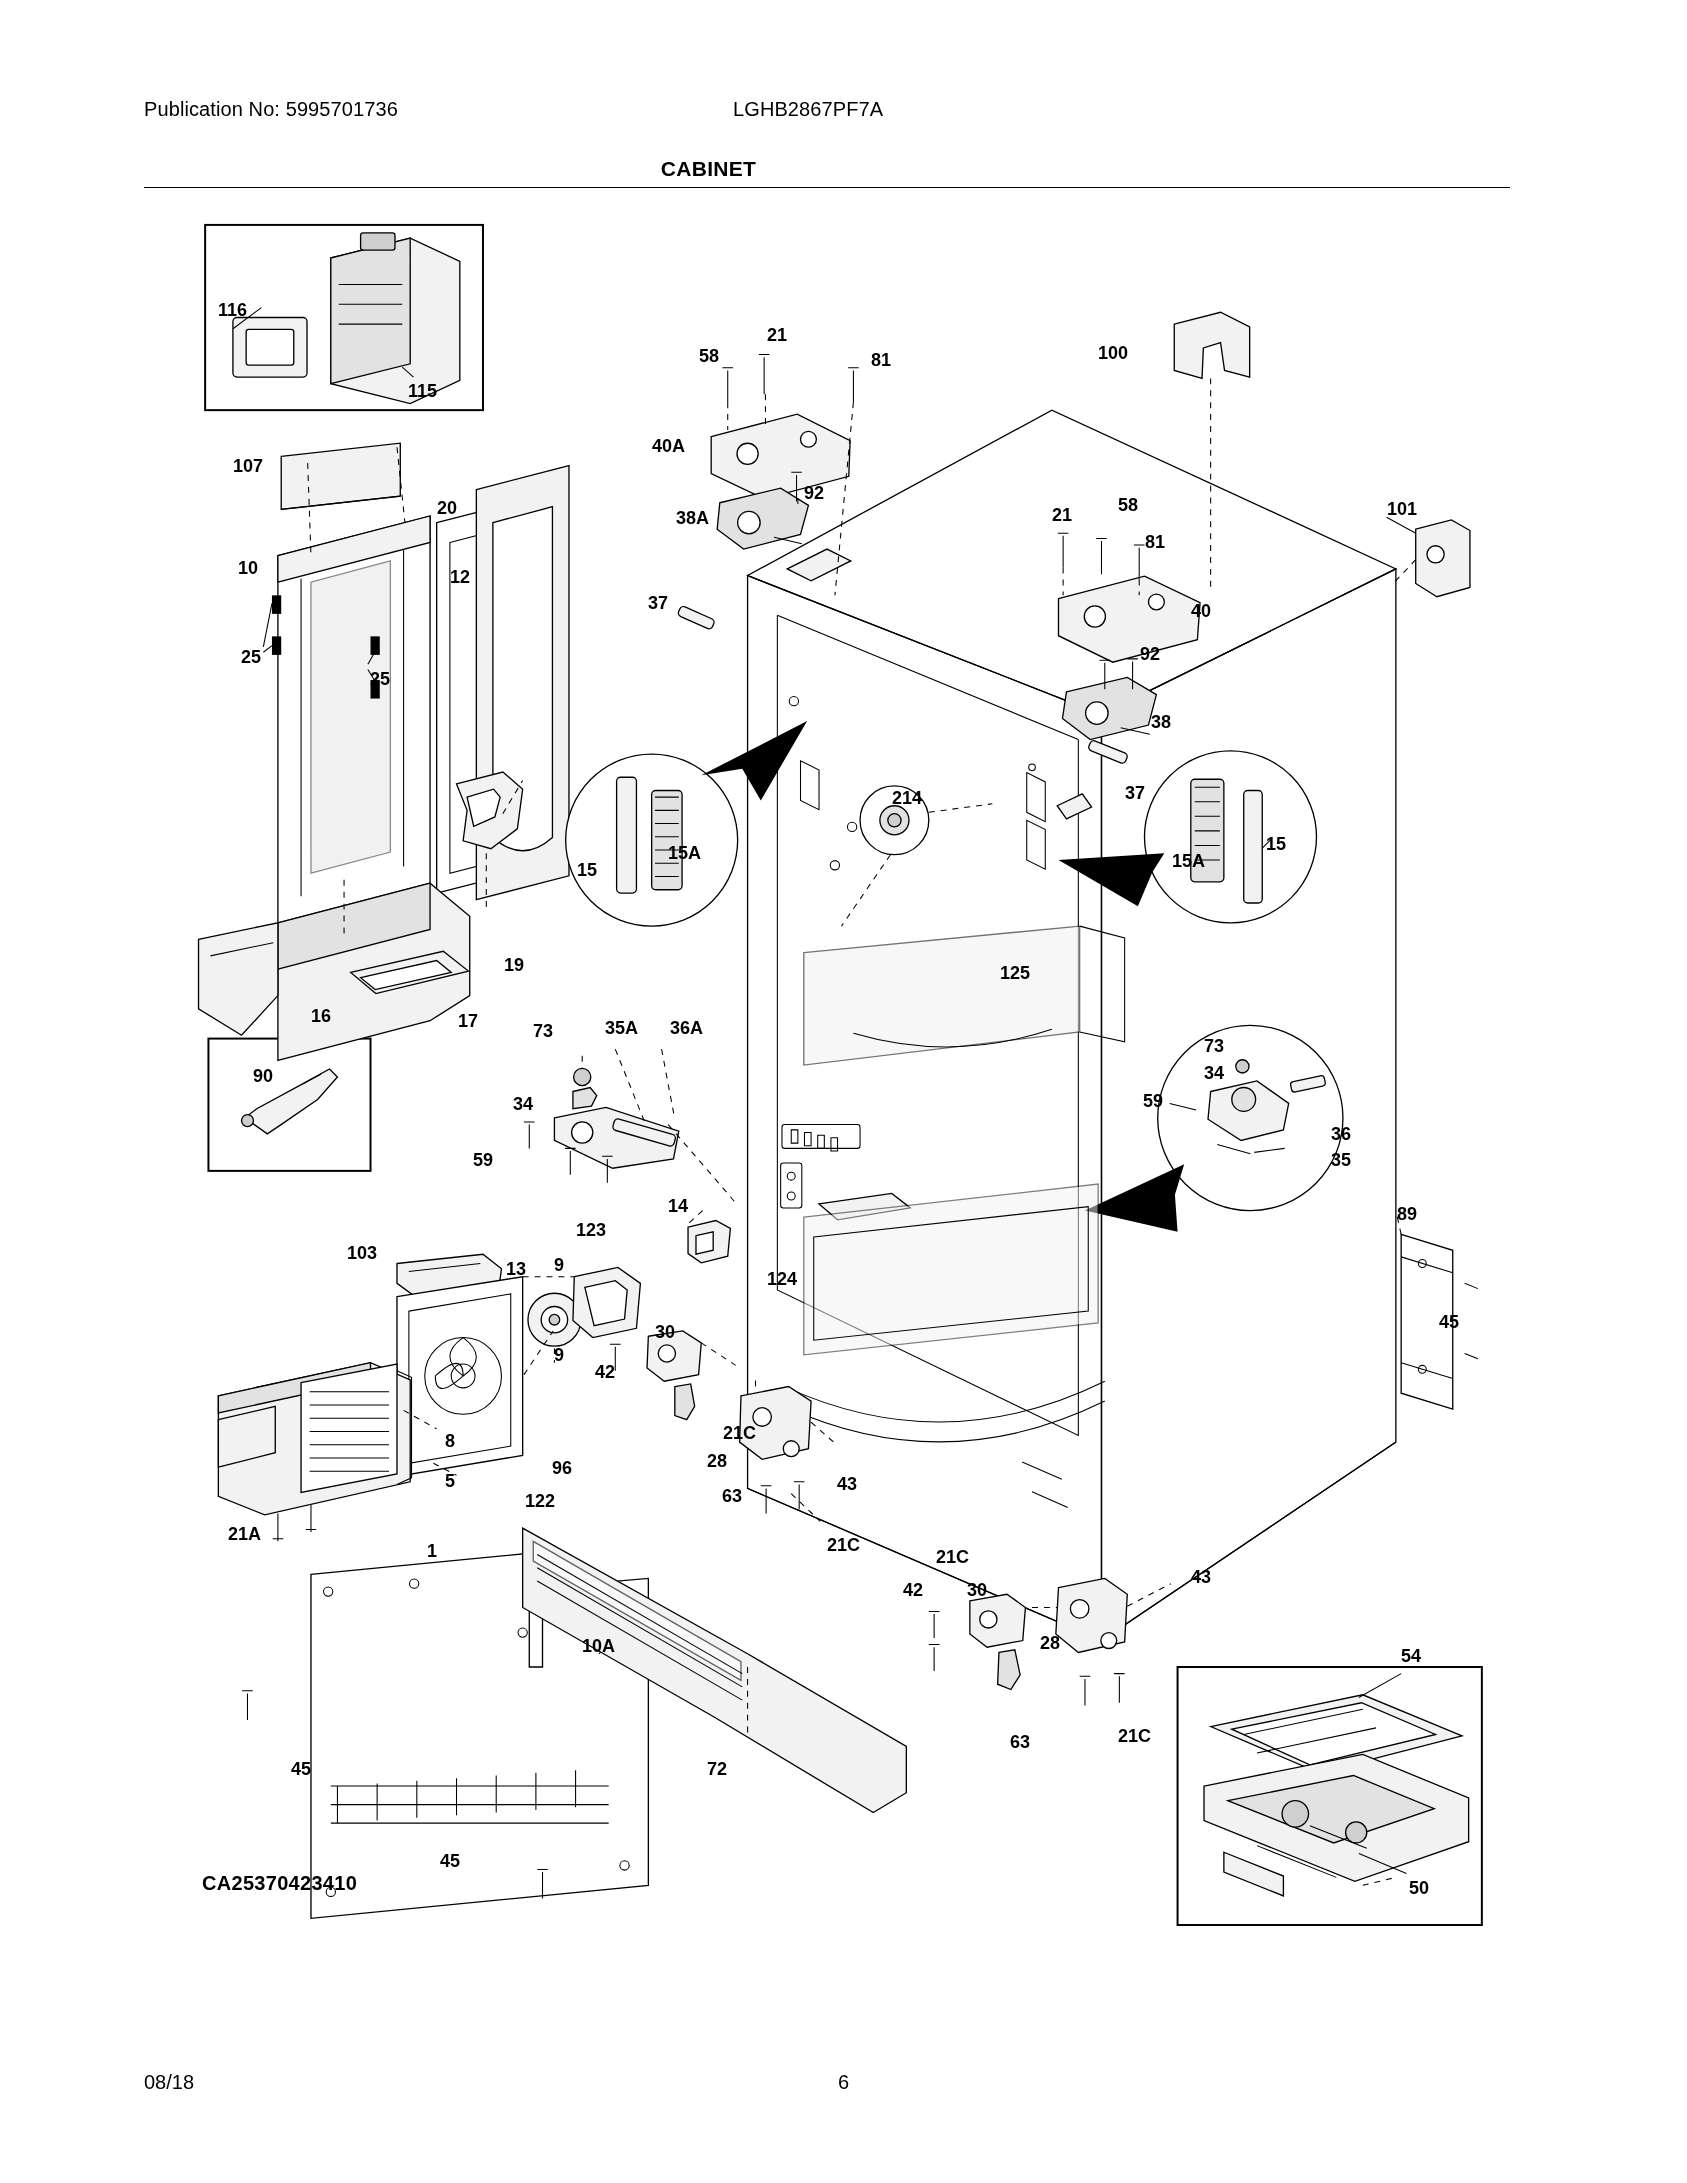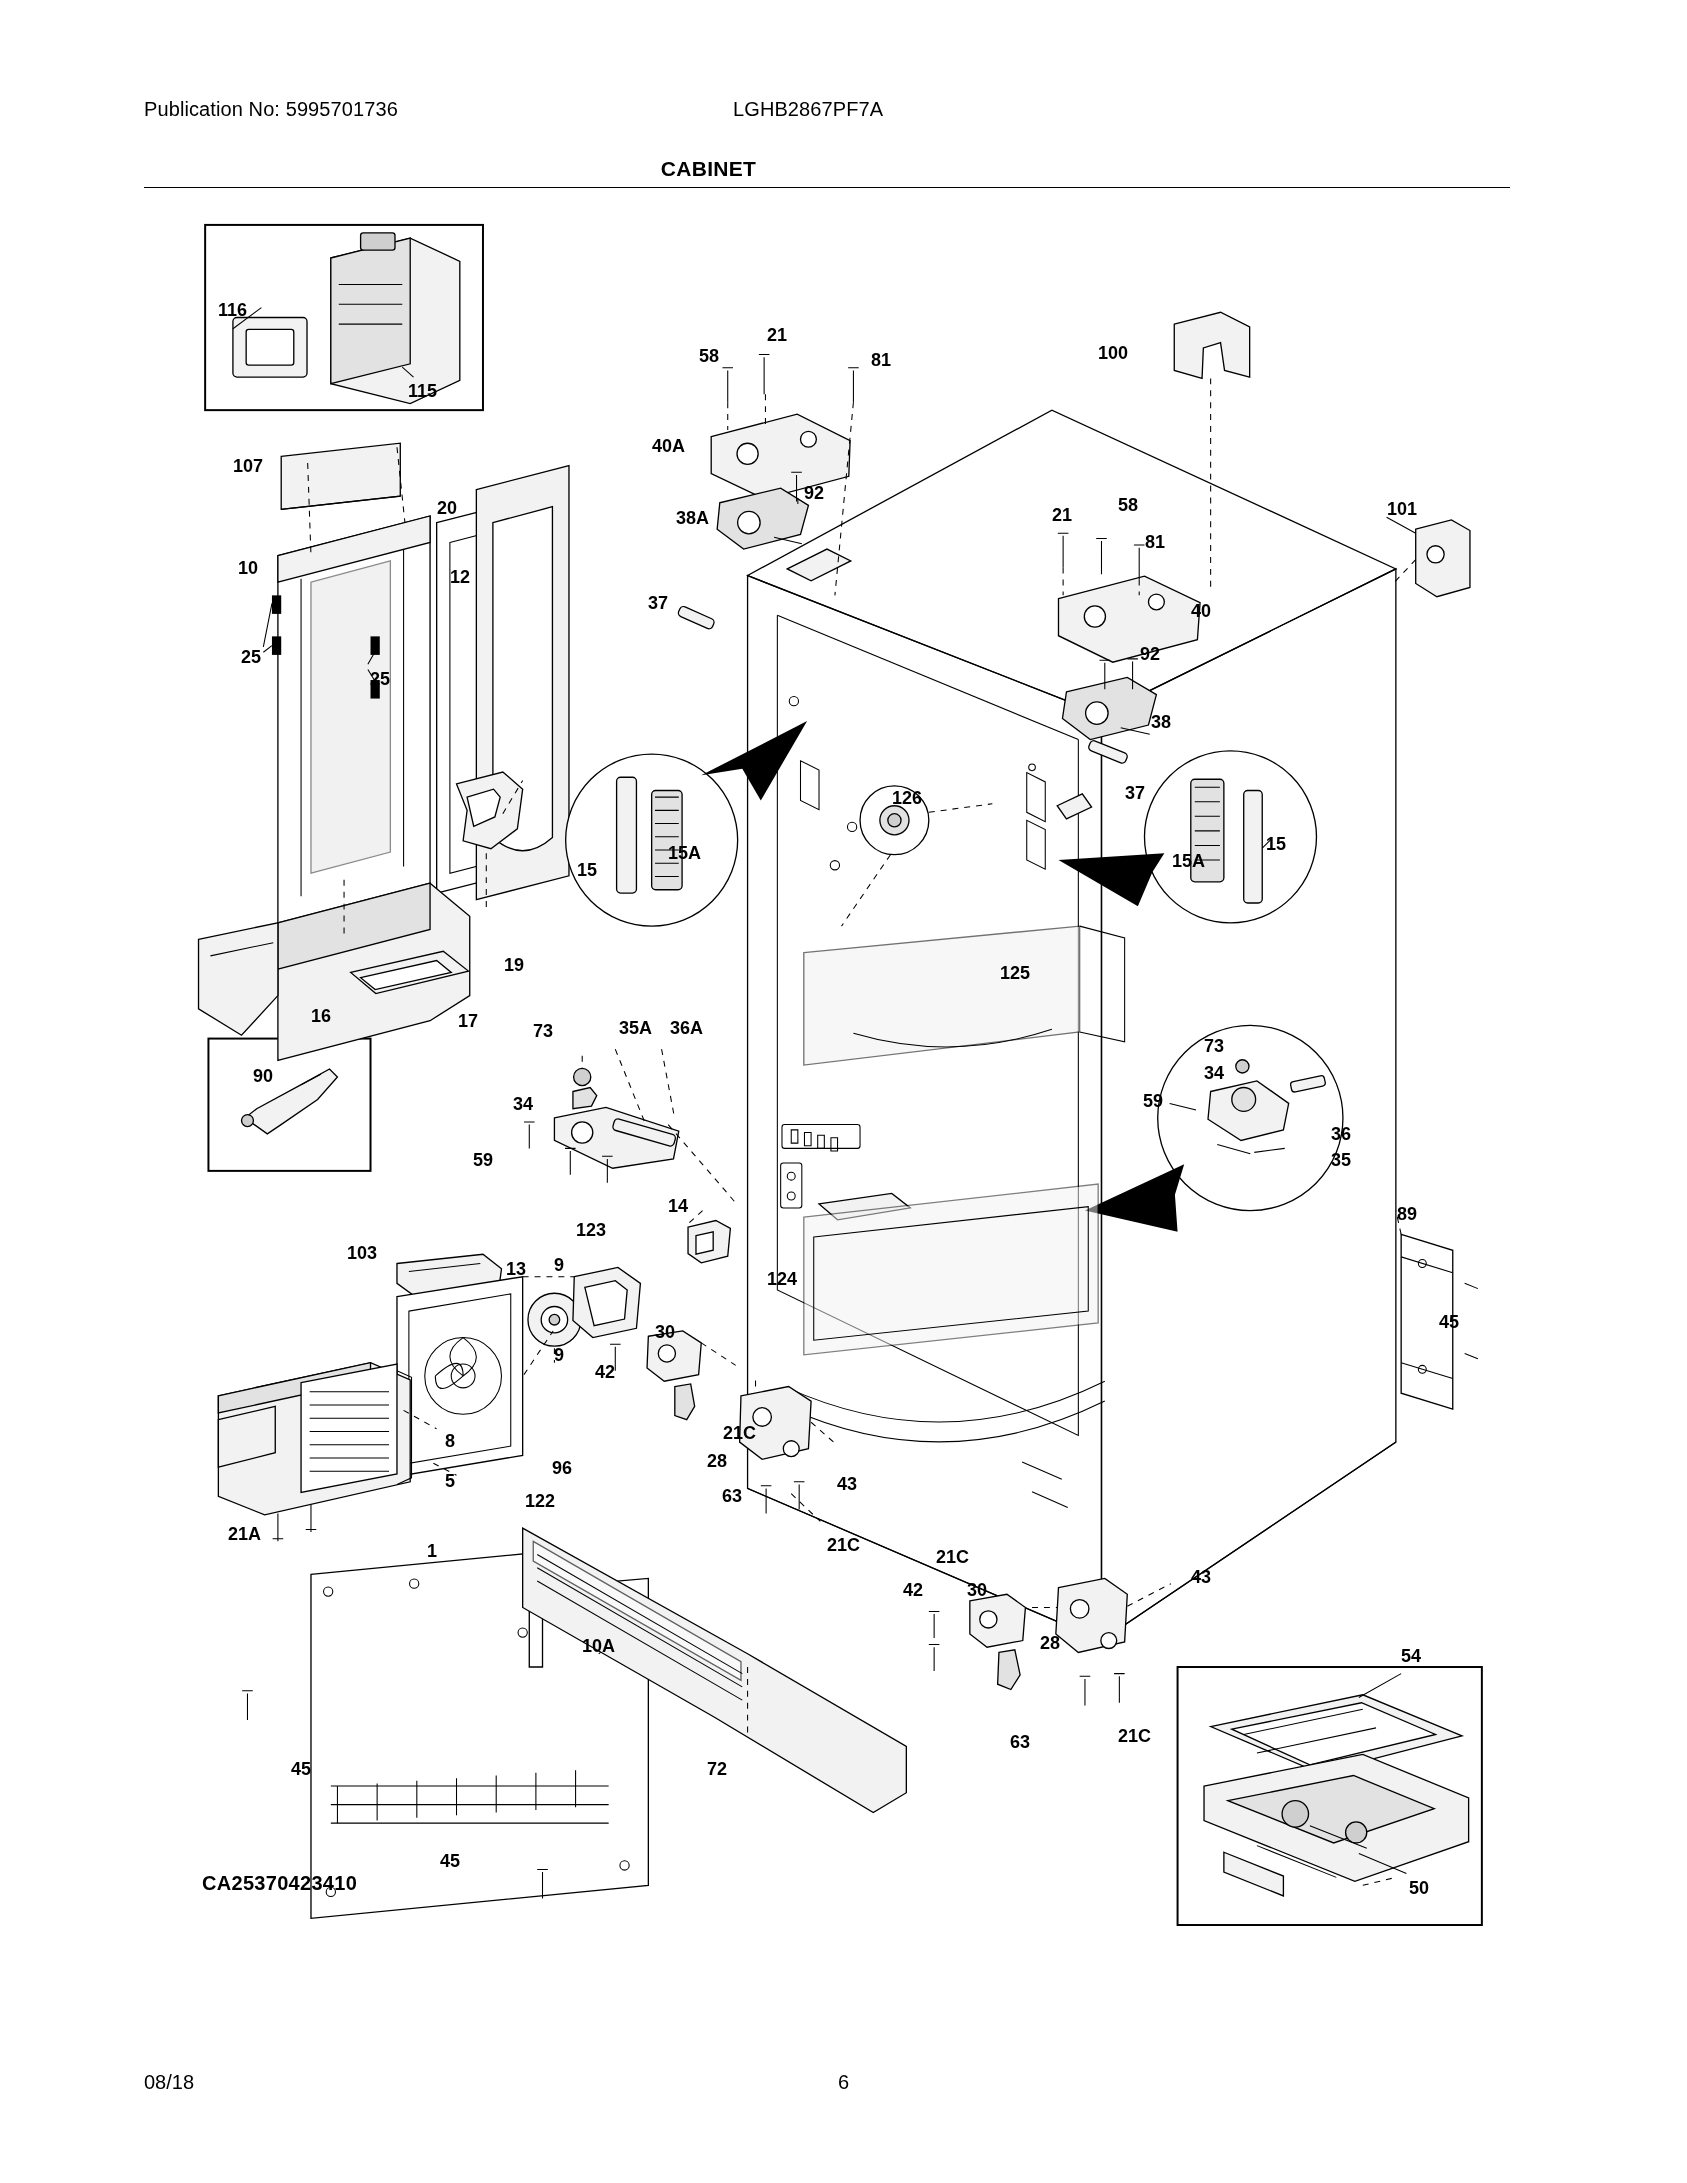--- a/index.html
+++ b/index.html
@@ -381,26 +381,26 @@
       <div class="cal" style="left: 648px; top: 594px;">37</div>
       <div class="cal" style="left: 1098px; top: 344px;">100</div>
       <div class="cal" style="left: 1052px; top: 506px;">21</div>
       <div class="cal" style="left: 1118px; top: 496px;">58</div>
       <div class="cal" style="left: 1145px; top: 533px;">81</div>
       <div class="cal" style="left: 1191px; top: 602px;">40</div>
       <div class="cal" style="left: 1140px; top: 645px;">92</div>
       <div class="cal" style="left: 1151px; top: 713px;">38</div>
       <div class="cal" style="left: 1125px; top: 784px;">37</div>
       <div class="cal" style="left: 1387px; top: 500px;">101</div>
-      <div class="cal" style="left: 892px; top: 789px;">126</div>
+      <div class="cal" style="left: 892px; top: 789px;">214</div>
       <div class="cal" style="left: 1172px; top: 852px;">15A</div>
       <div class="cal" style="left: 1266px; top: 835px;">15</div>
       <div class="cal" style="left: 1000px; top: 964px;">125</div>
       <div class="cal" style="left: 533px; top: 1022px;">73</div>
-      <div class="cal" style="left: 619px; top: 1019px; text-align: right;">35A</div>
+      <div class="cal" style="left: 605px; top: 1019px; text-align: right;">35A</div>
       <div class="cal" style="left: 670px; top: 1019px;">36A</div>
       <div class="cal" style="left: 513px; top: 1095px;">34</div>
       <div class="cal" style="left: 473px; top: 1151px;">59</div>
       <div class="cal" style="left: 1204px; top: 1037px;">73</div>
       <div class="cal" style="left: 1204px; top: 1064px;">34</div>
       <div class="cal" style="left: 1143px; top: 1092px;">59</div>
       <div class="cal" style="left: 1331px; top: 1125px;">36</div>
       <div class="cal" style="left: 1331px; top: 1151px;">35</div>
       <div class="cal" style="left: 668px; top: 1197px;">14</div>
       <div class="cal" style="left: 576px; top: 1221px;">123</div>

